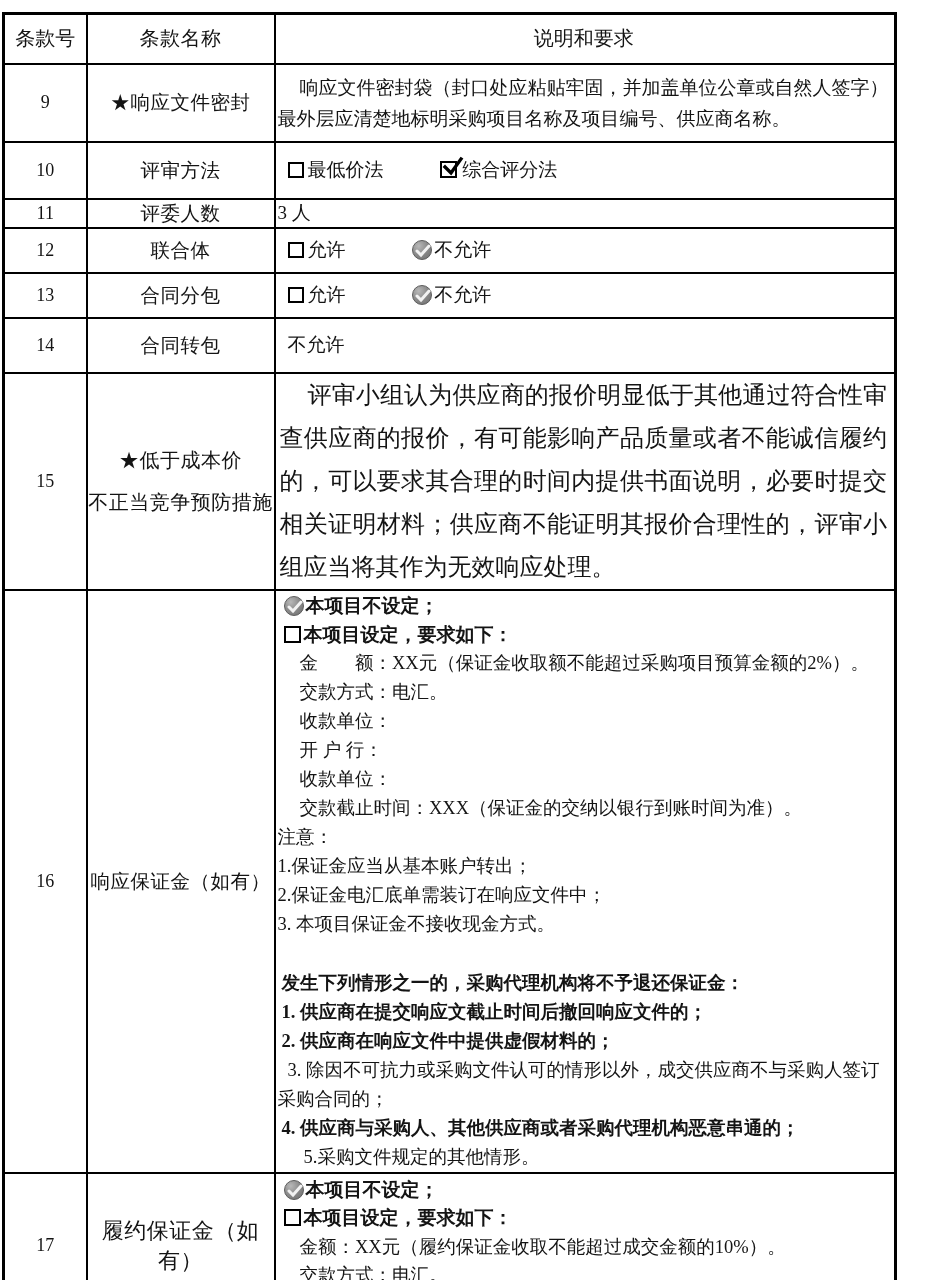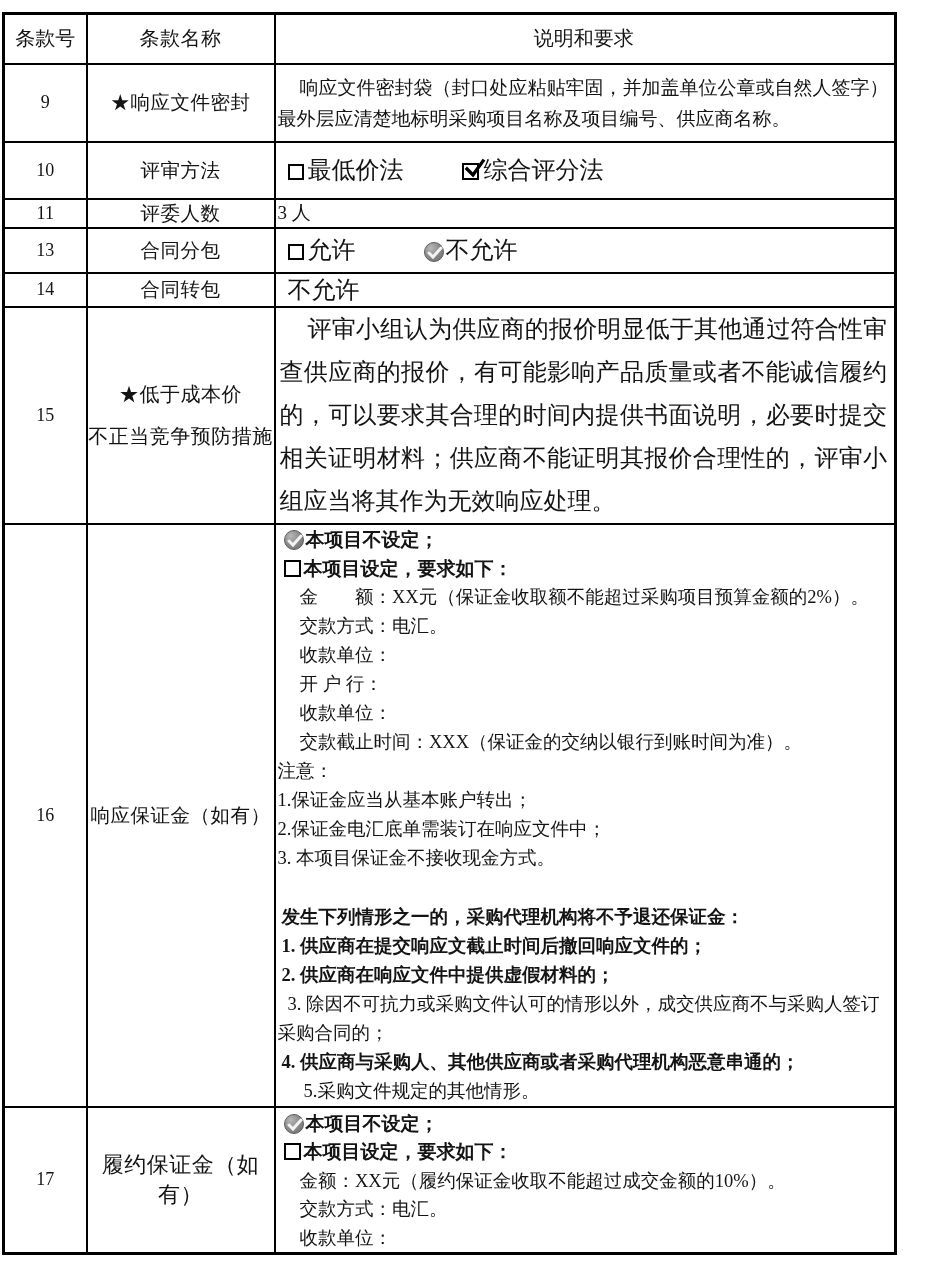--- a/index.html
+++ b/index.html
@@ -18,21 +18,21 @@
   td.c2 { text-align: center; font-size: 19.5px; letter-spacing: 0.5px; }
   td.c3 { font-size: 19px; padding: 0 4px 0 2px; margin-left: 20px; }
   tr.hdr td { font-size: 20px; text-align: center; }
 
   
   .r9cell { vertical-align: middle; }
   .r9cell .ln { line-height: 31px; }
   .r9cell .ln.first { padding-left: 22px; }
 
   
-  .optline { font-size: 24px; padding-left: 10px; white-space: nowrap; }
+  .optline { font-size: 19px; padding-left: 10px; white-space: nowrap; }
   .opt2 { margin-left: 52px; }
   .opt2w { margin-left: 62px; }
   .center-val { font-size: 19px; }
 
   
   .r15name .nline { line-height: 42px; font-size: 20px; }
   .r15text {
     font-size: 24px; line-height: 43px; text-indent: 28px;
     text-align: justify; text-justify: inter-ideograph; padding: 0 3px 0 2px;
   }
@@ -110,35 +110,47 @@
         </div>
       </td>
     </tr>
 
     <tr style="height:28px">
       <td class="c1">11</td>
       <td class="c2">评委人数</td>
       <td class="c3 center-val">3 人</td>
     </tr>
 
-
     <tr style="height:45px">
-      <td class="c1">13</td>
-      <td class="c2">合同分包</td>
+      <td class="c1">12</td>
+      <td class="c2">联合体</td>
       <td class="c3">
         <div class="optline">
           <span class="opt"><span class="cb-empty"></span><span>允许</span></span>
           <span class="opt opt2w"><span class="badge"><svg width="16" height="14" viewBox="0 0 16 14">
                     <path d="M2 7 L6 11 L14 2" fill="none" stroke="#f2f2f2" stroke-width="3" stroke-linecap="round"></path>
                   </svg></span><span>不允许</span></span>
         </div>
       </td>
     </tr>
 
-    <tr style="height:34px">
+    <tr style="height:45px">
+      <td class="c1">13</td>
+      <td class="c2">合同分包</td>
+      <td class="c3">
+        <div class="optline">
+          <span class="opt"><span class="cb-empty"></span><span>允许</span></span>
+          <span class="opt opt2w"><span class="badge"><svg width="16" height="14" viewBox="0 0 16 14">
+                    <path d="M2 7 L6 11 L14 2" fill="none" stroke="#f2f2f2" stroke-width="3" stroke-linecap="round"></path>
+                  </svg></span><span>不允许</span></span>
+        </div>
+      </td>
+    </tr>
+
+    <tr style="height:55px">
       <td class="c1">14</td>
       <td class="c2">合同转包</td>
       <td class="c3">
         <div class="optline">不允许</div>
       </td>
     </tr>
 
     <tr style="height:170px">
       <td class="c1">15</td>
       <td class="c2 r15name">

